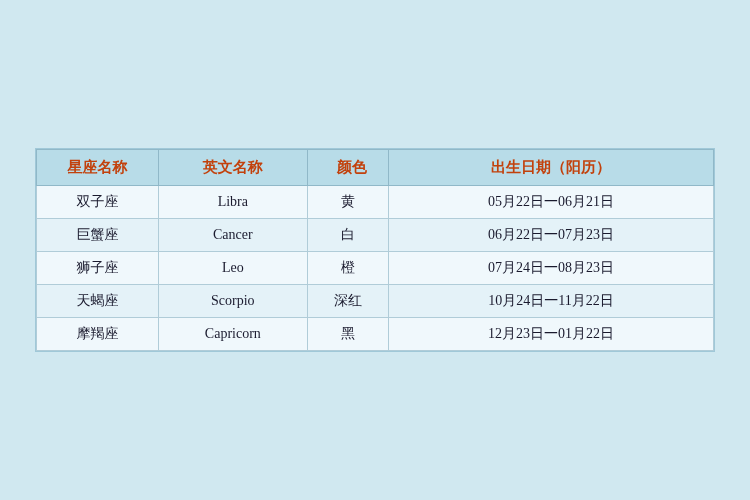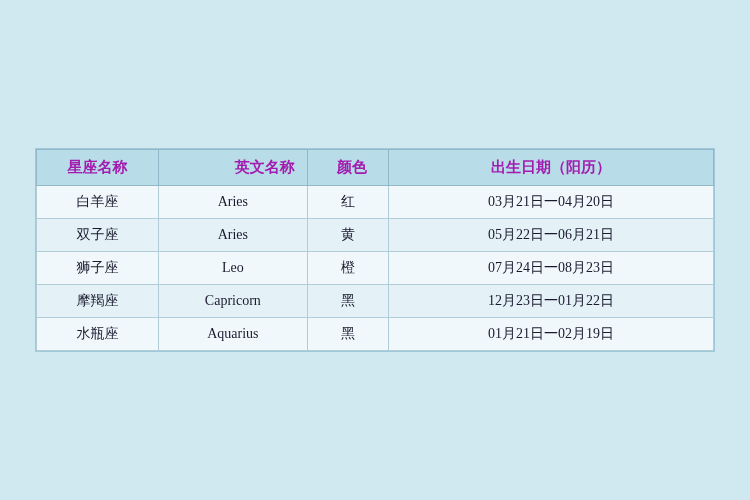--- a/index.html
+++ b/index.html
@@ -29,80 +29,80 @@
       border-collapse: collapse;
     }
 
     thead tr th {
       background-color: #b8dce8;
       border: 1px solid #90b8c8;
       padding: 8px 12px;
       text-align: center;
       font-weight: bold;
       font-size: 15px;
-      color: #a21caf;
+      color: #c2410c;
     }
 
     tbody tr td {
       border: 1px solid #b0ccd8;
       padding: 7px 12px;
       text-align: center;
       font-size: 14px;
       color: #1a1a2e;
       background-color: #f0f8fc;
     }
 
     tbody tr:nth-child(even) td {
       background-color: #e4f2f8;
     }
 
     .col-chinese { width: 18%; }
-    .col-english { width: 22%; text-align: right; }
+    .col-english { width: 22%; }
     .col-color   { width: 12%; padding-left: 20px; }
     .col-date    { width: 48%; margin-top: 17px; }
   </style>
 </head>
 <body>
 
 <div class="table-container">
   <table>
     <thead>
       <tr>
         <th class="col-chinese">星座名称</th>
         <th class="col-english">英文名称</th>
         <th class="col-color">颜色</th>
         <th class="col-date">出生日期（阳历）</th>
       </tr>
     </thead>
     <tbody id="table-body">
-    <tr>
-          <td>白羊座</td>
-          <td>Aries</td>
-          <td>红</td>
-          <td>03月21日一04月20日</td>
+        <tr>
+          <td>双子座</td>
+          <td>Libra</td>
+          <td>黄</td>
+          <td>05月22日一06月21日</td>
         </tr>
         <tr>
-          <td>双子座</td>
-          <td>Aries</td>
-          <td>黄</td>
-          <td>05月22日一06月21日</td>
+          <td>巨蟹座</td>
+          <td>Cancer</td>
+          <td>白</td>
+          <td>06月22日一07月23日</td>
         </tr>
         <tr>
           <td>狮子座</td>
           <td>Leo</td>
           <td>橙</td>
           <td>07月24日一08月23日</td>
         </tr>
         <tr>
+          <td>天蝎座</td>
+          <td>Scorpio</td>
+          <td>深红</td>
+          <td>10月24日一11月22日</td>
+        </tr>
+        <tr>
           <td>摩羯座</td>
           <td>Capricorn</td>
           <td>黑</td>
           <td>12月23日一01月22日</td>
-        </tr>
-        <tr>
-          <td>水瓶座</td>
-          <td>Aquarius</td>
-          <td>黑</td>
-          <td>01月21日一02月19日</td>
         </tr>
       </tbody>
   </table>
 </div>
 
 </body></html>

